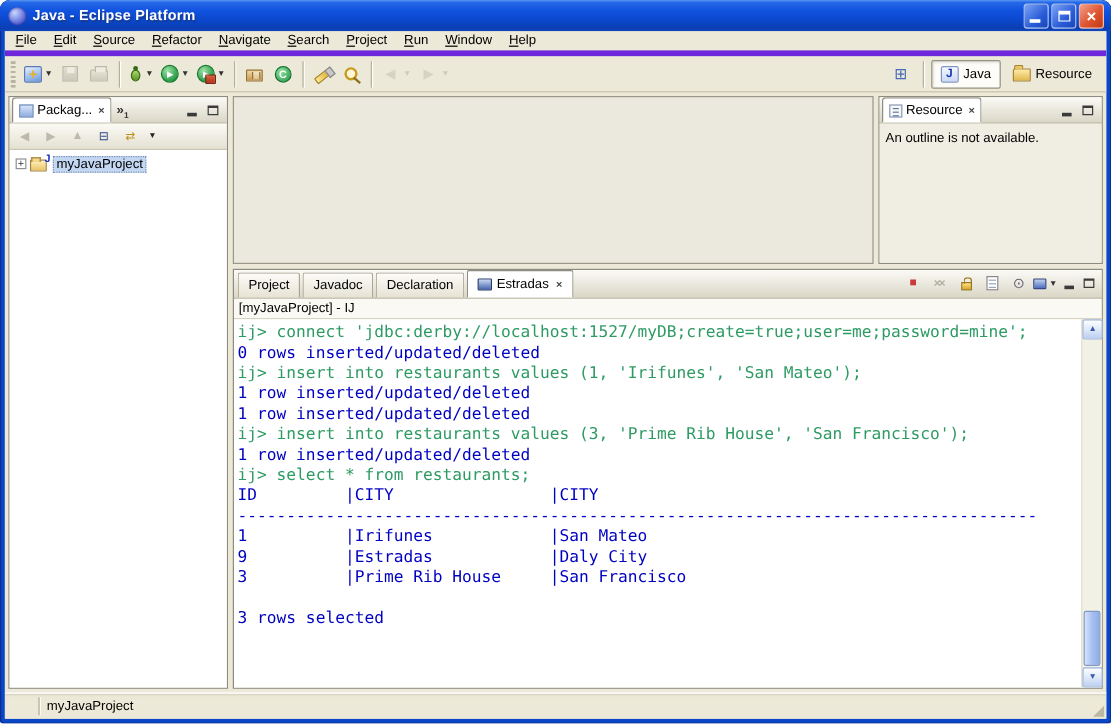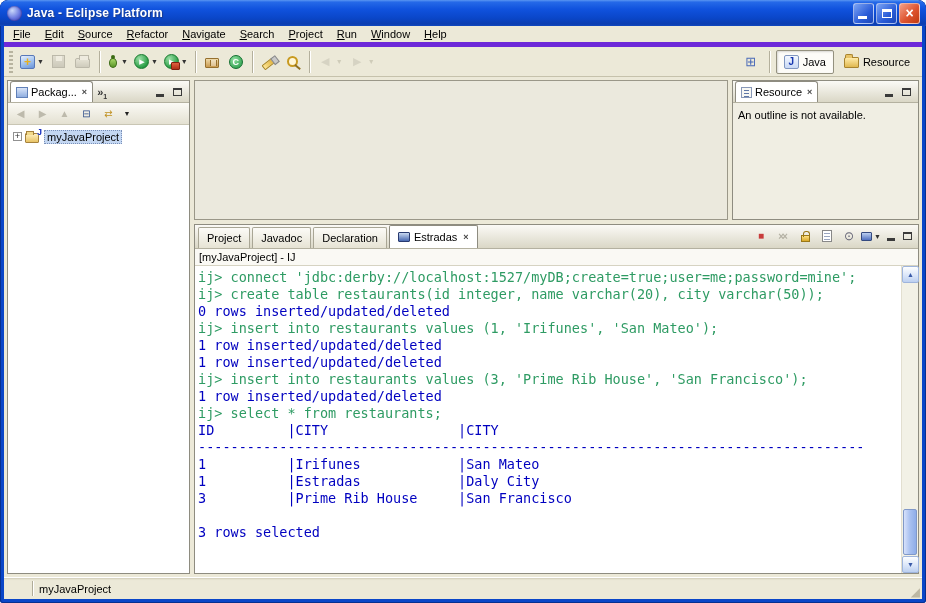--- a/index.html
+++ b/index.html
@@ -344,32 +344,31 @@
                   <span class="box"></span>
                 </div>
             </div>
           </div>
           <div class="console-label">
             <span>[myJavaProject] - IJ</span>
           </div>
           <div class="console-body">
             <div class="console-text">
                 <div class="console-line cmd">ij&gt; connect 'jdbc:derby://localhost:1527/myDB;create=true;user=me;password=mine';</div>
-                <div class="console-line cmd">ij&gt; create table restaurants(id integer, name varchar(20), city varchar(50));</div>
                 <div class="console-line out">0 rows inserted/updated/deleted</div>
                 <div class="console-line cmd">ij&gt; insert into restaurants values (1, 'Irifunes', 'San Mateo');</div>
                 <div class="console-line out">1 row inserted/updated/deleted</div>
                 <div class="console-line out">1 row inserted/updated/deleted</div>
                 <div class="console-line cmd">ij&gt; insert into restaurants values (3, 'Prime Rib House', 'San Francisco');</div>
                 <div class="console-line out">1 row inserted/updated/deleted</div>
                 <div class="console-line cmd">ij&gt; select * from restaurants;</div>
                 <div class="console-line out">ID         |CITY                |CITY</div>
                 <div class="console-line out">----------------------------------------------------------------------------------</div>
                 <div class="console-line out">1          |Irifunes            |San Mateo</div>
-                <div class="console-line out">1          |Estradas            |Daly City</div>
+                <div class="console-line out">9          |Estradas            |Daly City</div>
                 <div class="console-line out">3          |Prime Rib House     |San Francisco</div>
                 <div class="console-line out"> </div>
                 <div class="console-line out">3 rows selected</div>
               </div>
             <div class="vsb">
               <div class="sbtn up">▲</div>
               <div class="sthumb"></div>
               <div class="sbtn down">▼</div>
             </div>
           </div>

